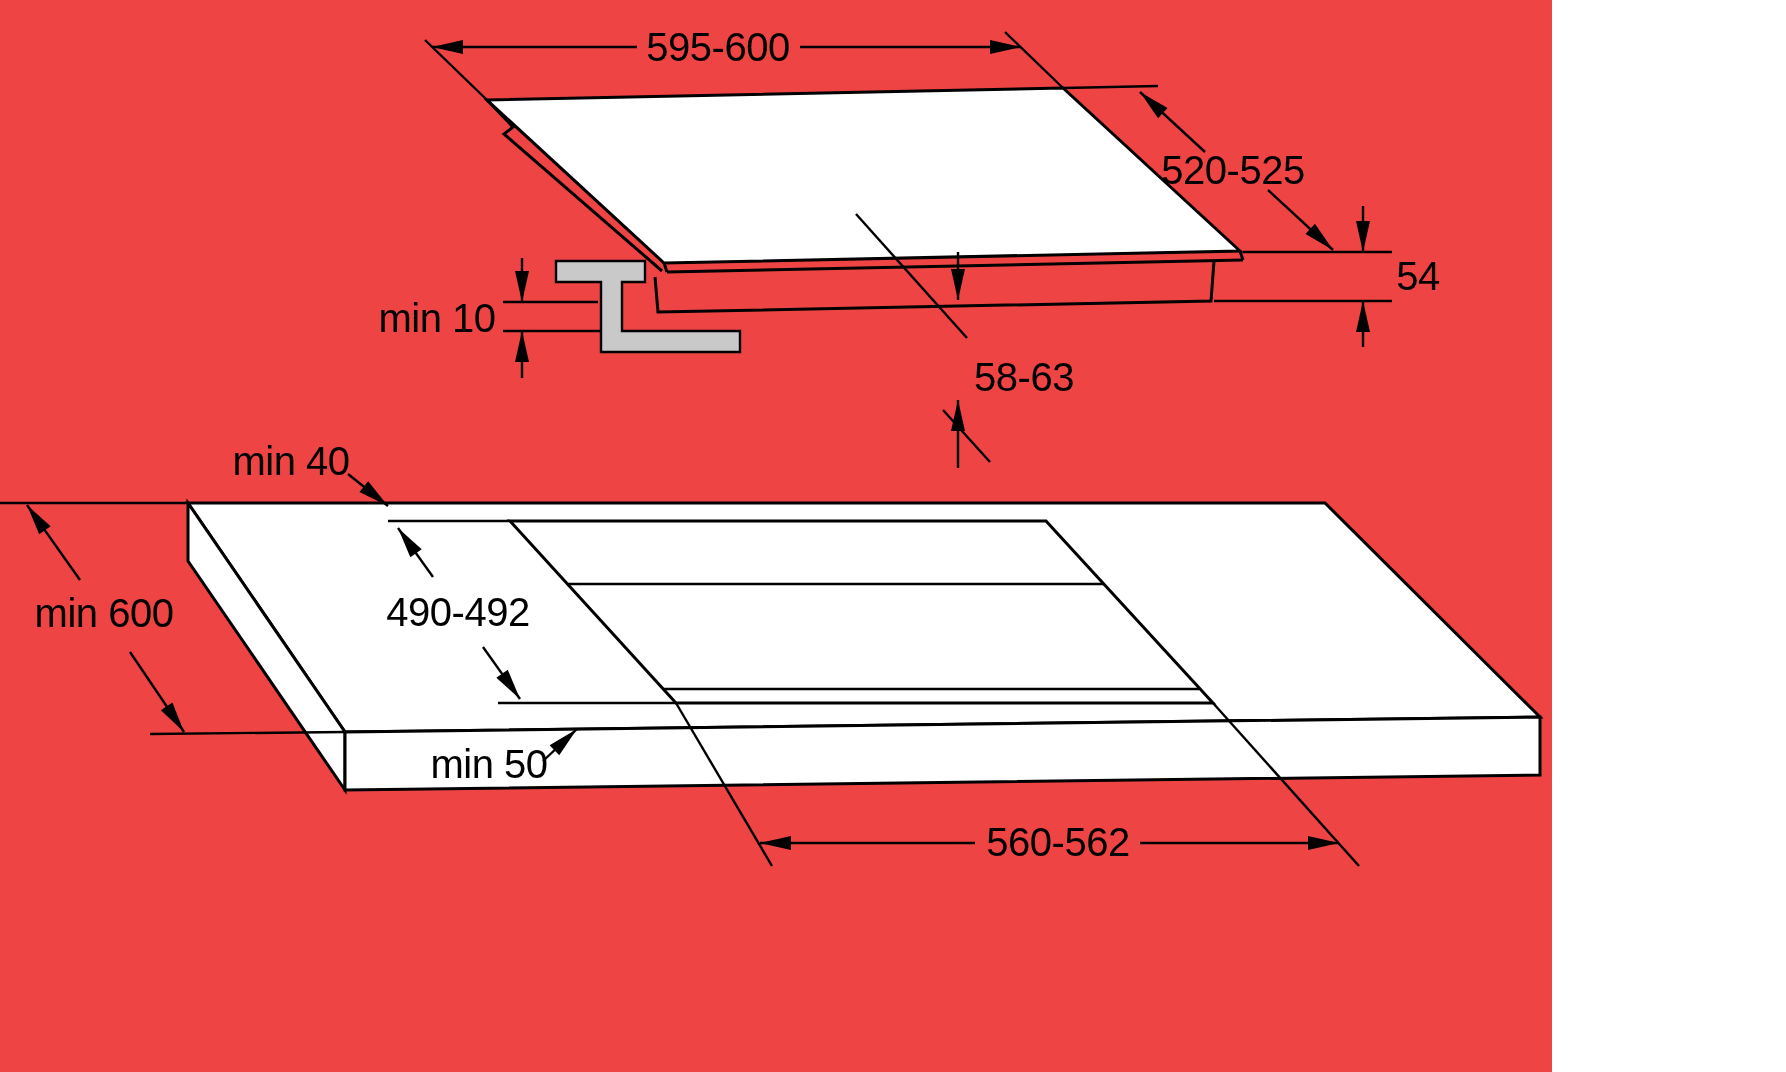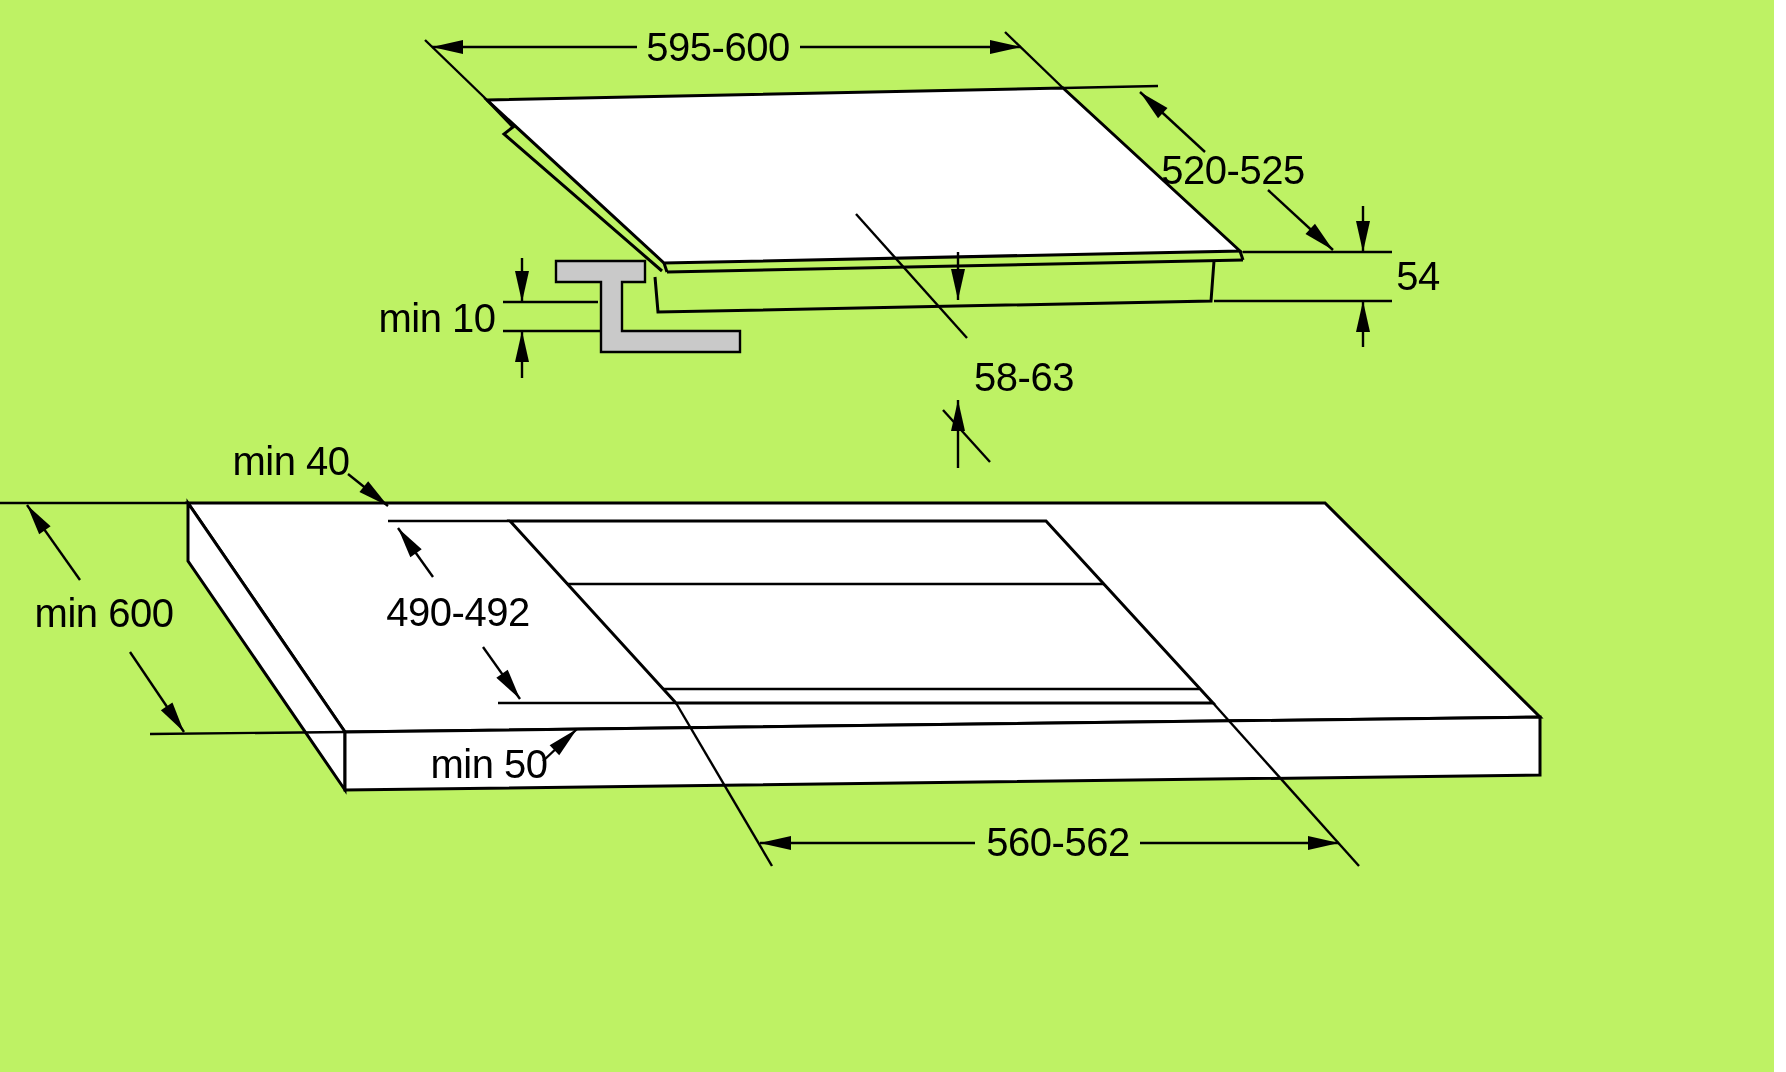--- a/index.html
+++ b/index.html
@@ -2,23 +2,23 @@
 <html><head>
 <meta charset="utf-8">
 <style>
   html, body {
     margin: 0;
     padding: 0;
     background: #ffffff;
   }
   #stage {
     position: relative;
-    width: 1774px;
+    width: 1552px;
     height: 1072px;
-    background: #bef264;
+    background: #ef4444;
     font-family: "Liberation Sans", sans-serif;
   }
   svg {
     display: block;
   }
   .draw   { stroke: #000000; stroke-width: 3;   fill: none; stroke-linejoin: miter; }
   .face   { stroke: #000000; stroke-width: 3;   fill: #ffffff; stroke-linejoin: miter; }
   .thin   { stroke: #000000; stroke-width: 2.4; fill: none; }
   .dim    { stroke: #000000; stroke-width: 2.4; fill: none; }
   .bracket{ stroke: #000000; stroke-width: 2.4; fill: #c9c9c9; }

